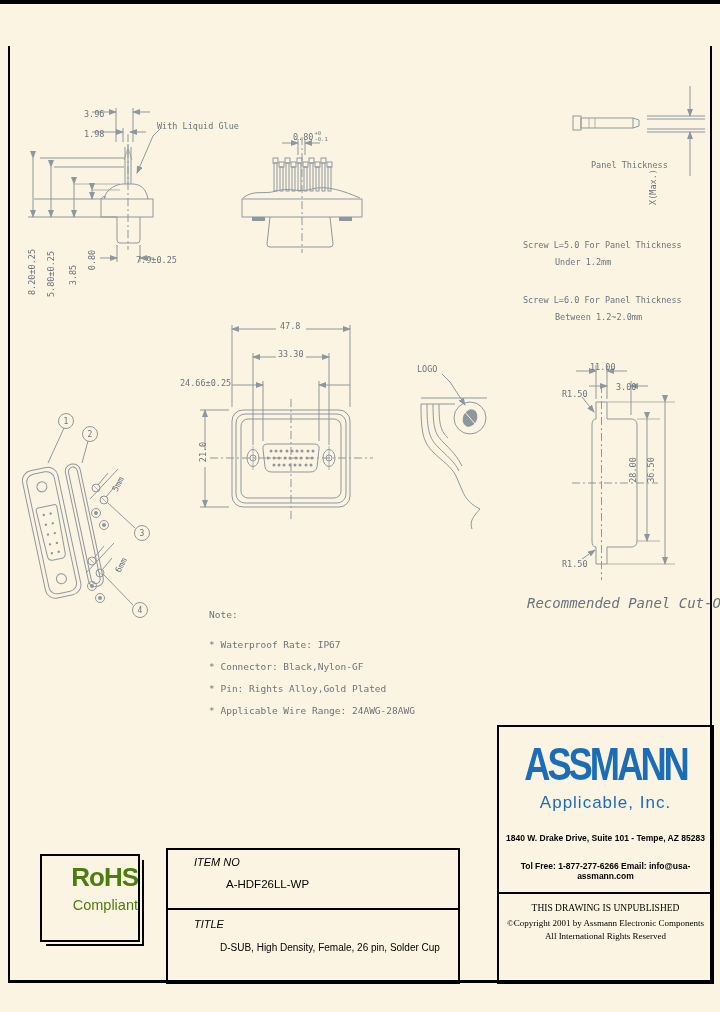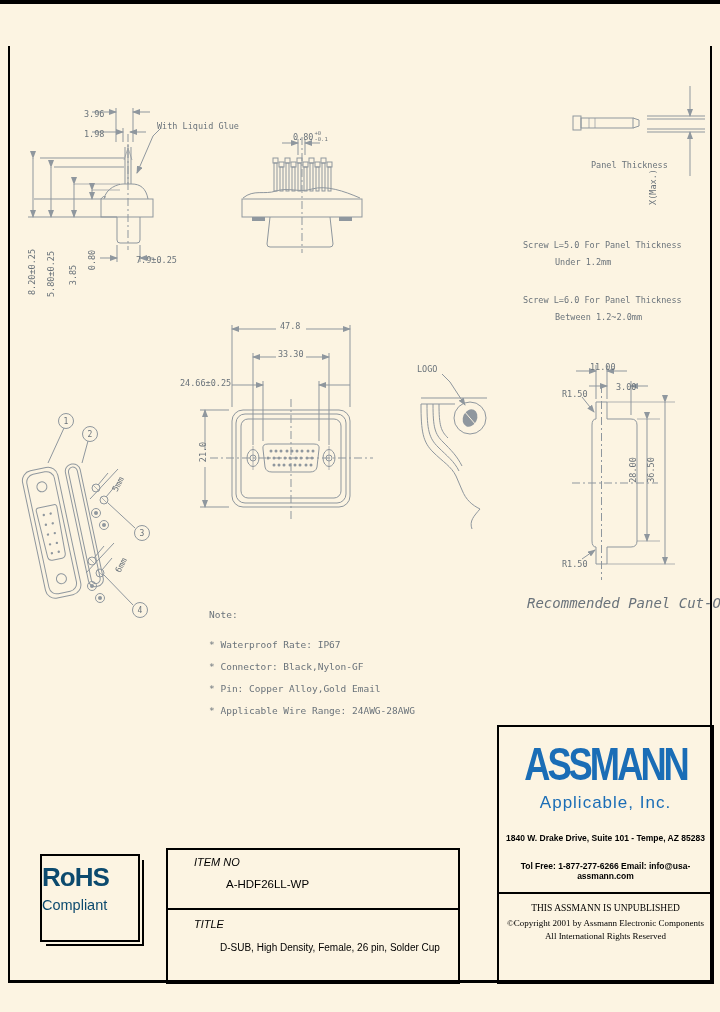--- a/index.html
+++ b/index.html
@@ -34,21 +34,21 @@
     transform:translate(-50%,-50%);background:transparent;}
   
   .noteblock{position:absolute;left:209px;top:609px;color:#6a737b;
     font-family:"DejaVu Sans Mono",monospace;font-size:9.5px;}
   .noteblock .ntitle{margin-bottom:14px;}
   .noteblock .nitem{line-height:22px;}
   
   .rohs-shadow{position:absolute;left:46px;top:860px;width:96px;height:84px;
     border-right:2px solid #000;border-bottom:2px solid #000;}
   .rohs{position:absolute;left:40px;top:854px;width:96px;height:84px;border:2px solid #000;
-    background:#fcf4e2;text-align:left;color:#0c4a6e;}
+    background:#fcf4e2;text-align:right;color:#4d7c0f;}
   .rohs .r1{font-size:26px;font-weight:bold;letter-spacing:-1px;margin-top:6px;}
   .rohs .r2{font-size:14.5px;margin-top:4px;}
   
   .tblock{position:absolute;left:166px;top:848px;width:290px;height:132px;border:2px solid #000;background:transparent;text-align:right;}
   .tblock .divline{position:absolute;left:0;top:58px;width:100%;height:2px;background:#000;}
   .tblock .lbl{position:absolute;font-style:italic;font-size:11px;color:#000;}
   .tblock .val{position:absolute;font-size:11.5px;color:#000;}
   
   .cblock{position:absolute;left:497px;top:725px;width:213px;height:255px;border:2px solid #000;}
   .cblock .divline{position:absolute;left:0;top:165px;width:100%;height:2px;background:#000;}
@@ -392,21 +392,21 @@
 <span class="balloon" style="left:90px;top:434px;">2</span>
 <span class="balloon" style="left:142px;top:533px;">3</span>
 <span class="balloon" style="left:140px;top:610px;">4</span>
 <span class="dim rot62" style="left:118px;top:484px;">5mm</span>
 <span class="dim rot62" style="left:121px;top:565px;">6mm</span>
 
 <div class="noteblock">
   <div class="ntitle">Note:</div>
   <div class="nitem">* Waterproof Rate: IP67</div>
   <div class="nitem">* Connector: Black,Nylon-GF</div>
-  <div class="nitem">* Pin: Copper Alloy,Gold Email</div>
+  <div class="nitem">* Pin: Rights Alloy,Gold Plated</div>
   <div class="nitem">* Applicable Wire Range: 24AWG-28AWG</div>
 </div>
 
 <div class="rohs-shadow"></div>
 <div class="rohs">
   <div class="r1">RoHS</div>
   <div class="r2">Compliant</div>
 </div>
 
 <div class="tblock">
@@ -416,16 +416,16 @@
   <div class="lbl" style="left:26px;top:68px;">TITLE</div>
   <div class="val" style="left:52px;top:92px;font-size:10px;white-space:nowrap;">D-SUB, High Density, Female, 26 pin, Solder Cup</div>
 </div>
 
 <div class="cblock">
   <div class="brandname">ASSMANN</div>
   <div class="brandsub">Applicable, Inc.</div>
   <div class="caddr">1840 W. Drake Drive, Suite 101 - Tempe, AZ 85283</div>
   <div class="ccontact">Tol Free: 1-877-277-6266   Email: info@usa-assmann.com</div>
   <div class="divline"></div>
-  <div class="cpy cpy1">THIS ASSMANN IS UNPUBLISHED</div>
+  <div class="cpy cpy1">THIS DRAWING IS UNPUBLISHED</div>
   <div class="cpy cpy2">©Copyright 2001 by Assmann Electronic Components</div>
   <div class="cpy cpy3">All International Rights Reserved</div>
 </div>
 
 </body></html>

